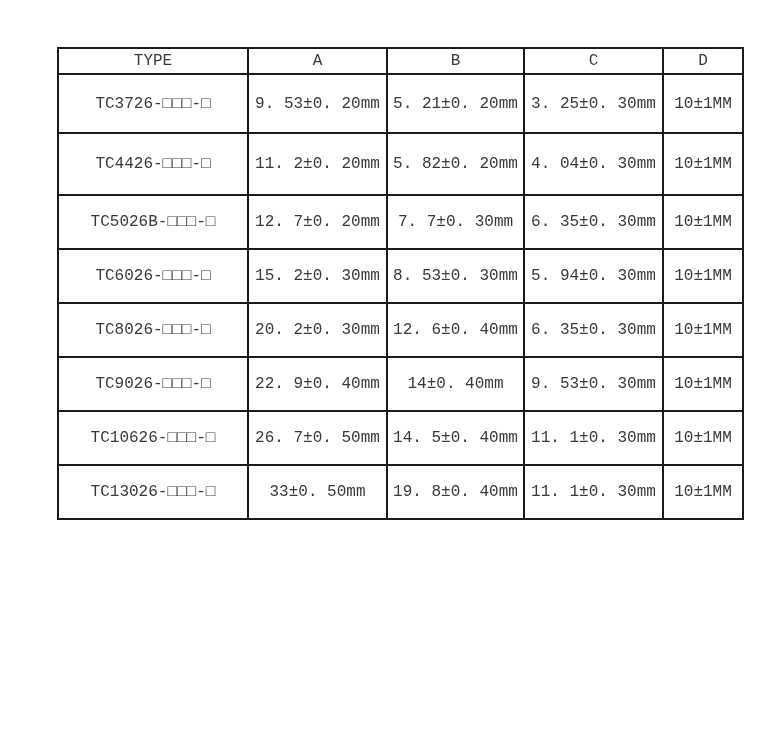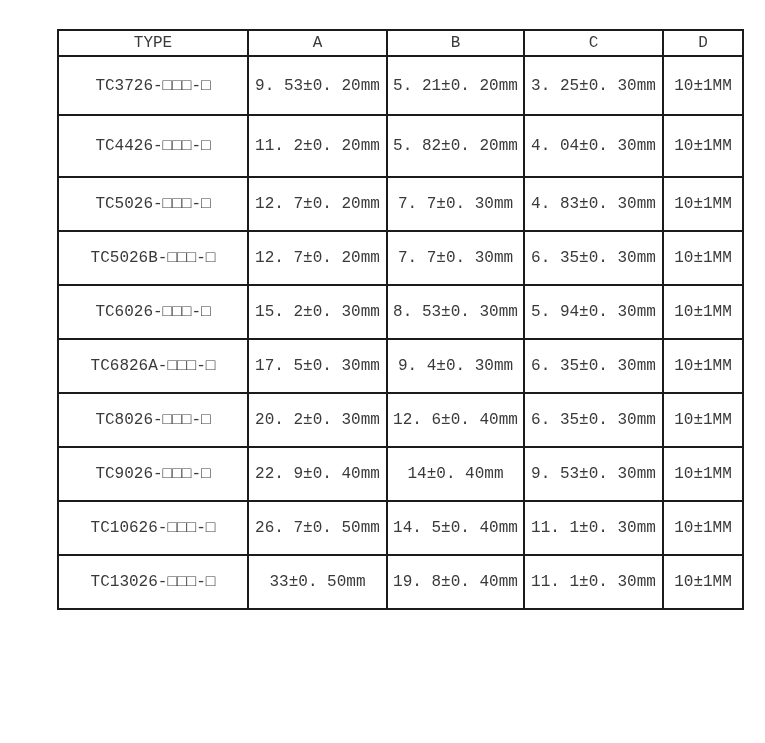--- a/index.html
+++ b/index.html
@@ -10,21 +10,21 @@
   body {
     width: 765px;
     height: 743px;
     position: relative;
     overflow: hidden;
     font-family: "Liberation Mono", "DejaVu Sans Mono", monospace;
   }
   .spec-table {
     position: absolute;
     left: 57px;
-    top: 29px;
+    top: 47px;
     border-collapse: collapse;
     table-layout: fixed;
   }
   .spec-table th,
   .spec-table td {
     border: 2px solid #1b1b1b;
     text-align: center;
     vertical-align: middle;
     padding: 0 2px;
     font-weight: normal;
@@ -73,45 +73,31 @@
           <td>10±1MM</td>
         </tr>
         <tr>
           <td>TC4426-□□□-□</td>
           <td>11. 2±0. 20mm</td>
           <td>5. 82±0. 20mm</td>
           <td>4. 04±0. 30mm</td>
           <td>10±1MM</td>
         </tr>
         <tr>
-          <td>TC5026-□□□-□</td>
-          <td>12. 7±0. 20mm</td>
-          <td>7. 7±0. 30mm</td>
-          <td>4. 83±0. 30mm</td>
-          <td>10±1MM</td>
-        </tr>
-        <tr>
           <td>TC5026B-□□□-□</td>
           <td>12. 7±0. 20mm</td>
           <td>7. 7±0. 30mm</td>
           <td>6. 35±0. 30mm</td>
           <td>10±1MM</td>
         </tr>
         <tr>
           <td>TC6026-□□□-□</td>
           <td>15. 2±0. 30mm</td>
           <td>8. 53±0. 30mm</td>
           <td>5. 94±0. 30mm</td>
-          <td>10±1MM</td>
-        </tr>
-        <tr>
-          <td>TC6826A-□□□-□</td>
-          <td>17. 5±0. 30mm</td>
-          <td>9. 4±0. 30mm</td>
-          <td>6. 35±0. 30mm</td>
           <td>10±1MM</td>
         </tr>
         <tr>
           <td>TC8026-□□□-□</td>
           <td>20. 2±0. 30mm</td>
           <td>12. 6±0. 40mm</td>
           <td>6. 35±0. 30mm</td>
           <td>10±1MM</td>
         </tr>
         <tr>

